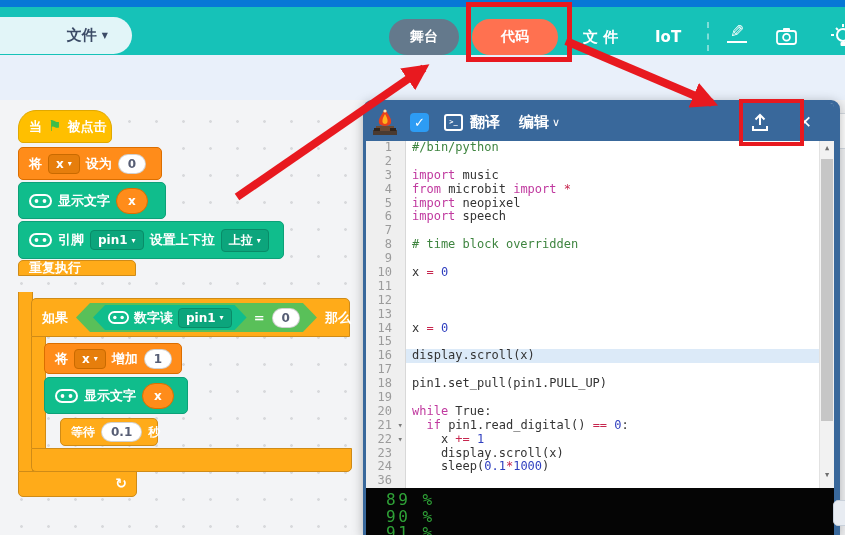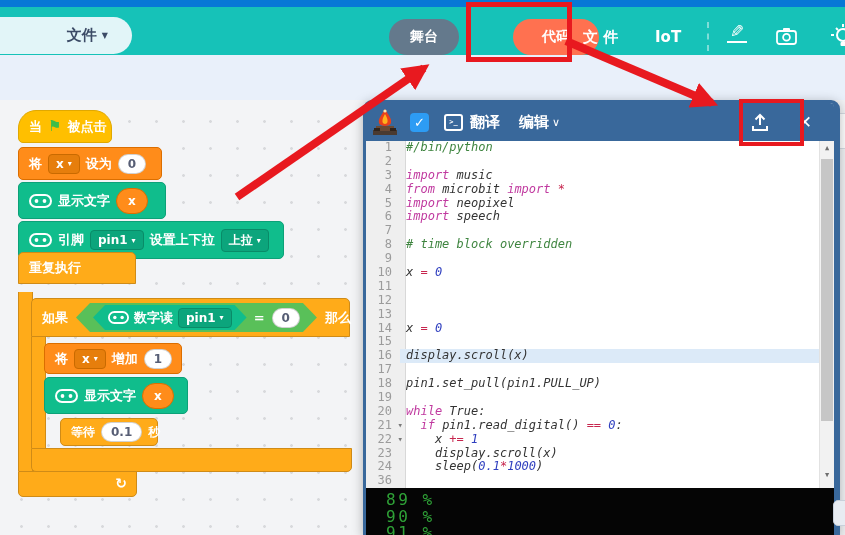--- a/index.html
+++ b/index.html
@@ -8,21 +8,21 @@
   .abs{position:absolute;}
   
   .topstrip{left:0;top:0;width:845px;height:7px;background:#0778D6;}
   .header{left:0;top:7px;width:845px;height:48px;background:#16C2B8;}
   .file-pill{left:-40px;top:10px;width:172px;height:37px;background:#E2F5F8;border-radius:20px;
     display:flex;align-items:center;justify-content:flex-end;padding-right:24px;box-sizing:border-box;
     color:#3C4B66;font-size:15px;font-weight:700;gap:5px;cursor:pointer;}
   .file-pill .caret{font-size:8px;}
   .tab{border-radius:18px;color:#fff;font-size:14px;font-weight:700;display:flex;align-items:center;justify-content:center;cursor:pointer;}
   .tab-stage{left:389px;top:12px;width:70px;height:36px;background:#64798C;}
-  .tab-code{left:472px;top:12px;width:86px;height:36px;background:#FF7150;margin-left:41px;}
+  .tab-code{left:472px;top:12px;width:86px;height:36px;background:#FF7150;}
   .navlink{color:#fff;font-size:15px;font-weight:700;top:21px;cursor:pointer;}
   .nav-file{left:583px;}
   .nav-iot{left:655px;}
   .hdr-divider{left:707px;top:15px;height:29px;border-left:2px dashed rgba(255,255,255,.45);}
   .pencil-wrap{left:727px;top:16px;width:20px;color:#fff;text-align:center;cursor:pointer;}
   .pencil-wrap .glyph{font-size:17px;line-height:17px;display:block;transform:scaleX(-1);}
   .pencil-wrap .bar{display:block;height:2px;background:#fff;margin-top:1px;}
   .cam{left:776px;top:20px;cursor:pointer;}
   .bulb{left:831px;top:17px;cursor:pointer;}
   
@@ -73,21 +73,21 @@
   .lbl-translate{margin-left:7px;cursor:pointer;}
   .edit-wrap{margin-left:19px;display:flex;align-items:center;gap:3px;cursor:pointer;}
   .edit-wrap .v{font-size:11px;font-weight:400;color:#fff;}
   .upload{margin-left:auto;margin-right:28px;cursor:pointer;display:flex;}
   .close-x{color:#fff;font-size:17px;font-weight:700;margin-right:10px;cursor:pointer;}
   .codewrap{position:relative;height:347px;display:flex;background:#fff;overflow:hidden;
     font-family:"DejaVu Sans Mono","Liberation Mono",monospace;font-size:12px;}
   .gutter{width:40px;background:#EFEFEF;border-right:1px solid #D8D8D8;box-sizing:border-box;}
   .gut-row{height:13.9px;line-height:13.9px;color:#9B9B9B;text-align:right;padding-right:13px;position:relative;cursor:pointer;}
   .gut-row .fold{position:absolute;right:2px;top:0;font-size:9px;color:#7A7A7A;}
-  .codecol{flex:1;padding-left:0;cursor:text;font-style:italic;}
+  .codecol{flex:1;padding-left:6px;cursor:text;}
   .code-row{height:13.9px;line-height:13.9px;white-space:pre;}
   .code-row.active{background:#DCEAF8;margin-left:-6px;padding-left:6px;}
   .tok-c{color:#3F8540;} .tok-k{color:#C0399F;} .tok-o{color:#C7264E;} .tok-n{color:#2F3FBF;} .tok-p{color:#333;}
   .vscroll{width:14px;background:#F2F2F2;border-left:1px solid #E2E2E2;position:relative;}
   .sbtn{position:absolute;left:0;width:14px;height:14px;color:#6F6F6F;font-size:7px;text-align:center;line-height:14px;cursor:pointer;}
   .sbtn.up{top:0;} .sbtn.down{top:327px;}
   .sthumb{position:absolute;left:1px;top:18px;width:12px;height:262px;background:#C6C6C6;cursor:grab;}
   .terminal{height:48px;background:#050505;color:#2FA237;font-family:"DejaVu Sans Mono","Liberation Mono",monospace;
     font-size:16px;letter-spacing:2.5px;padding:4px 0 0 20px;box-sizing:border-box;}
   .term-line{height:16.5px;line-height:16.5px;}
@@ -190,21 +190,21 @@
       <span>pin1</span>
       <span class="c">▾</span>
     </span>
     <span>设置上下拉</span>
     <span class="dd dd-green">
       <span>上拉</span>
       <span class="c">▾</span>
     </span>
   </div>
 
-  <div class="blk control" style="left:18px;top:152px;width:118px;height:32px;border-radius:5px 5px 0 0;">
+  <div class="blk control" style="left:18px;top:160px;width:118px;height:16px;border-radius:5px 5px 0 0;">
     <span>重复执行</span>
   </div>
   <div class="abs control" style="left:18px;top:192px;width:13px;height:179px;border-top:none;border-bottom:none;"></div>
   <div class="abs control" style="left:18px;top:371px;width:117px;height:24px;border-radius:0 0 5px 5px;">
     <span class="loop-arrow" style="color:#fff;">↻</span>
   </div>
 
   <div class="blk control" style="left:31px;top:198px;width:319px;height:39px;border-radius:5px 5px 0 0;gap:8px;">
     <span>如果</span>
     <span class="hexa">

